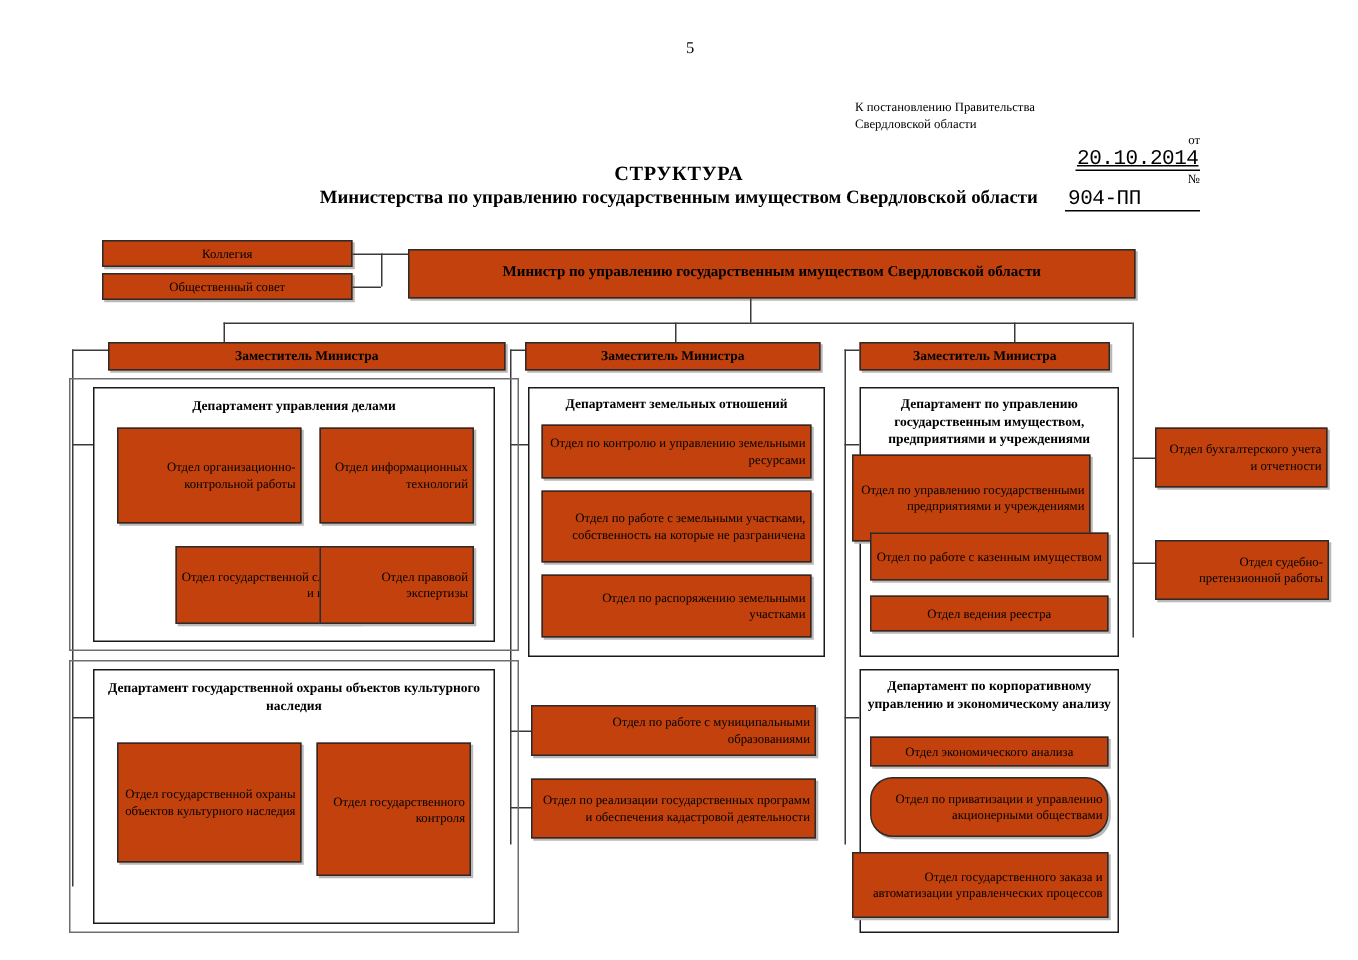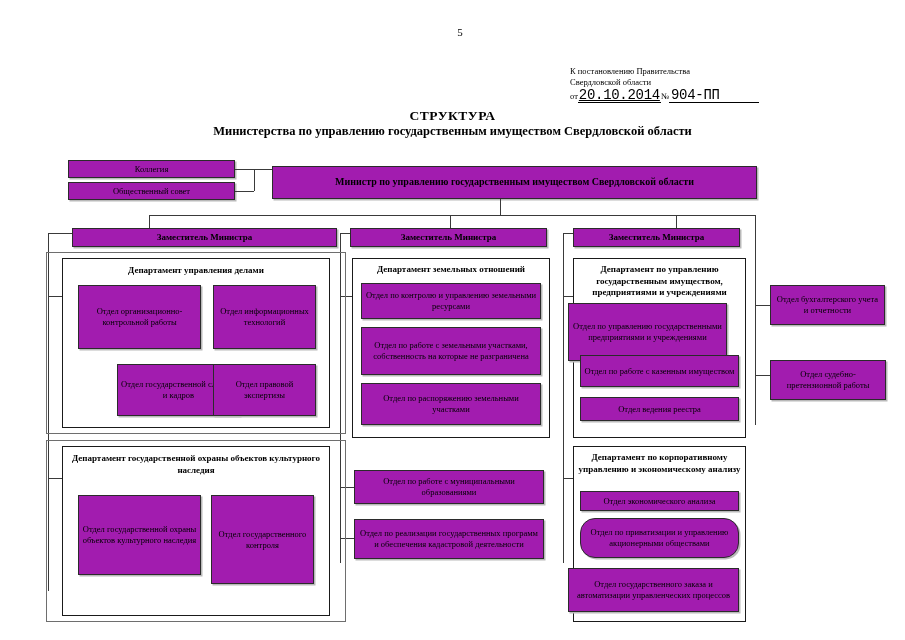--- a/index.html
+++ b/index.html
@@ -18,44 +18,44 @@
 
   .pagenum{
     left:440px;top:26px;width:40px;
     text-align:center;font-size:11px;
   }
   .header-block{
     left:570px;top:66px;width:230px;
     font-size:8.5px;line-height:1.35;
   }
   .header-line3{
-    display:flex;align-items:flex-end;margin-top:-1px;
+    display:flex;align-items:flex-end;margin-top:-1px;flex-direction:column;
   }
   .hl-small{font-size:8.5px;}
   .hl-big{font-size:14px;font-family:"Liberation Mono",monospace;letter-spacing:-0.3px;
           border-bottom:1px solid #000;line-height:1;padding:0 1px;text-decoration:underline;}
   .hl-num{font-size:14px;font-family:"Liberation Mono",monospace;letter-spacing:-0.3px;
           border-bottom:1px solid #000;line-height:1;padding:0 2px;min-width:86px;display:inline-block;}
 
   .title1{
     left:0;top:108px;width:905px;text-align:center;
     font-size:13.5px;font-weight:bold;letter-spacing:0.5px;
   }
   .title2{
     left:0;top:124px;width:905px;text-align:center;
     font-size:12.5px;font-weight:bold;
   }
 
   
   .bx{
     position:absolute;box-sizing:border-box;
     border:1px solid #2b2b2b;
-    background:#a21caf;
+    background:#c2410c;
     display:flex;align-items:center;justify-content:center;
-    text-align:center;
+    text-align:right;
     font-size:8.5px;line-height:1.25;
     padding:2px 3px;
   }
   .bx.bold{font-weight:bold;}
   .bx.shadow{box-shadow:1.5px 1.5px 0 #b9b9b9;}
 
   
   .dept{
     position:absolute;box-sizing:border-box;
     border:1.6px solid #1a1a1a;

